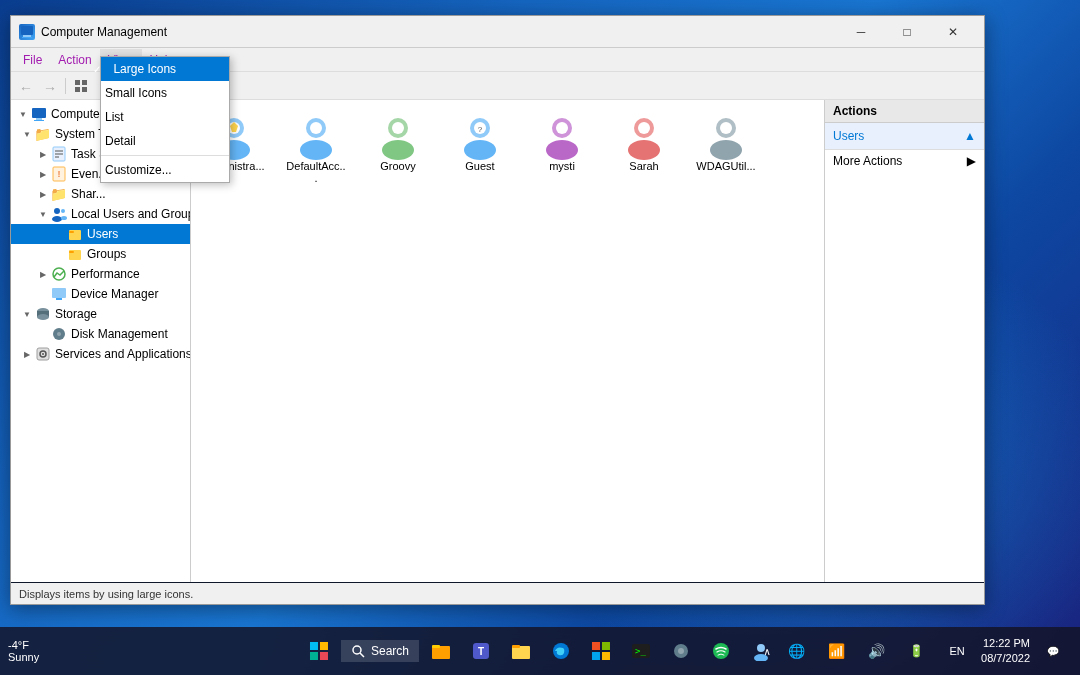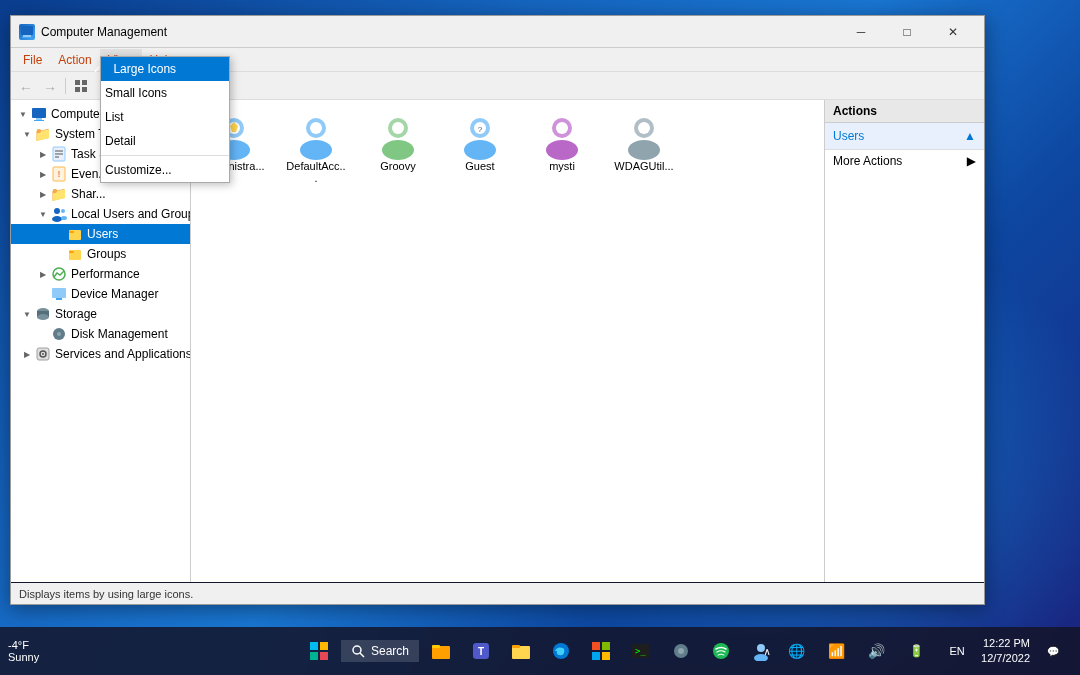--- a/index.html
+++ b/index.html
@@ -172,21 +172,21 @@
       align-items: center;
       padding: 0 4px;
       border-bottom: 1px solid #ddd;
       flex-shrink: 0;
     }
 
     .menu-item {
       padding: 2px 8px;
       cursor: pointer;
       font-size: 12px;
-      color: #c2410c;
+      color: #a21caf;
       height: 22px;
       display: flex;
       align-items: center;
     }
     .menu-item.active { background: #e0e0e0; }
 
     
     .toolbar {
       height: 28px;
       background: #f0f0f0;
@@ -642,20 +642,28 @@
         <div class="user-icon-item">
           <svg class="user-svg" viewBox="0 0 48 48">
             <circle cx="24" cy="16" r="10" fill="#ce93d8"></circle>
             <ellipse cx="24" cy="38" rx="16" ry="10" fill="#ba68c8"></ellipse>
             <circle cx="24" cy="16" r="6" fill="#fff"></circle>
           </svg>
           <span class="user-icon-label">mysti</span>
         </div>
 
 
+        <div class="user-icon-item">
+          <svg class="user-svg" viewBox="0 0 48 48">
+            <circle cx="24" cy="16" r="10" fill="#ef9a9a"></circle>
+            <ellipse cx="24" cy="38" rx="16" ry="10" fill="#e57373"></ellipse>
+            <circle cx="24" cy="16" r="6" fill="#fff"></circle>
+          </svg>
+          <span class="user-icon-label">Sarah</span>
+        </div>
 
         <div class="user-icon-item">
           <svg class="user-svg" viewBox="0 0 48 48">
             <circle cx="24" cy="16" r="10" fill="#b0bec5"></circle>
             <ellipse cx="24" cy="38" rx="16" ry="10" fill="#90a4ae"></ellipse>
             <circle cx="24" cy="16" r="6" fill="#fff"></circle>
           </svg>
           <span class="user-icon-label">WDAGUtil...</span>
         </div>
 
@@ -801,19 +809,19 @@
         <div class="taskbar-icon" style="font-size:14px;">🌐</div>
         <div class="taskbar-icon" style="font-size:14px;">📶</div>
         <div class="taskbar-icon" style="font-size:14px;">🔊</div>
         <div class="taskbar-icon" style="font-size:12px;">🔋</div>
         <div class="taskbar-icon" style="font-size:11px;">
           <span>EN</span>
         </div>
       </div>
       <div class="taskbar-clock">
         <div>12:22 PM</div>
-        <div>12/7/2022</div>
+        <div>08/7/2022</div>
       </div>
       <div class="taskbar-icon" style="font-size:10px;">💬</div>
     </div>
   </div>
 
 </div>
 
 </body></html>

